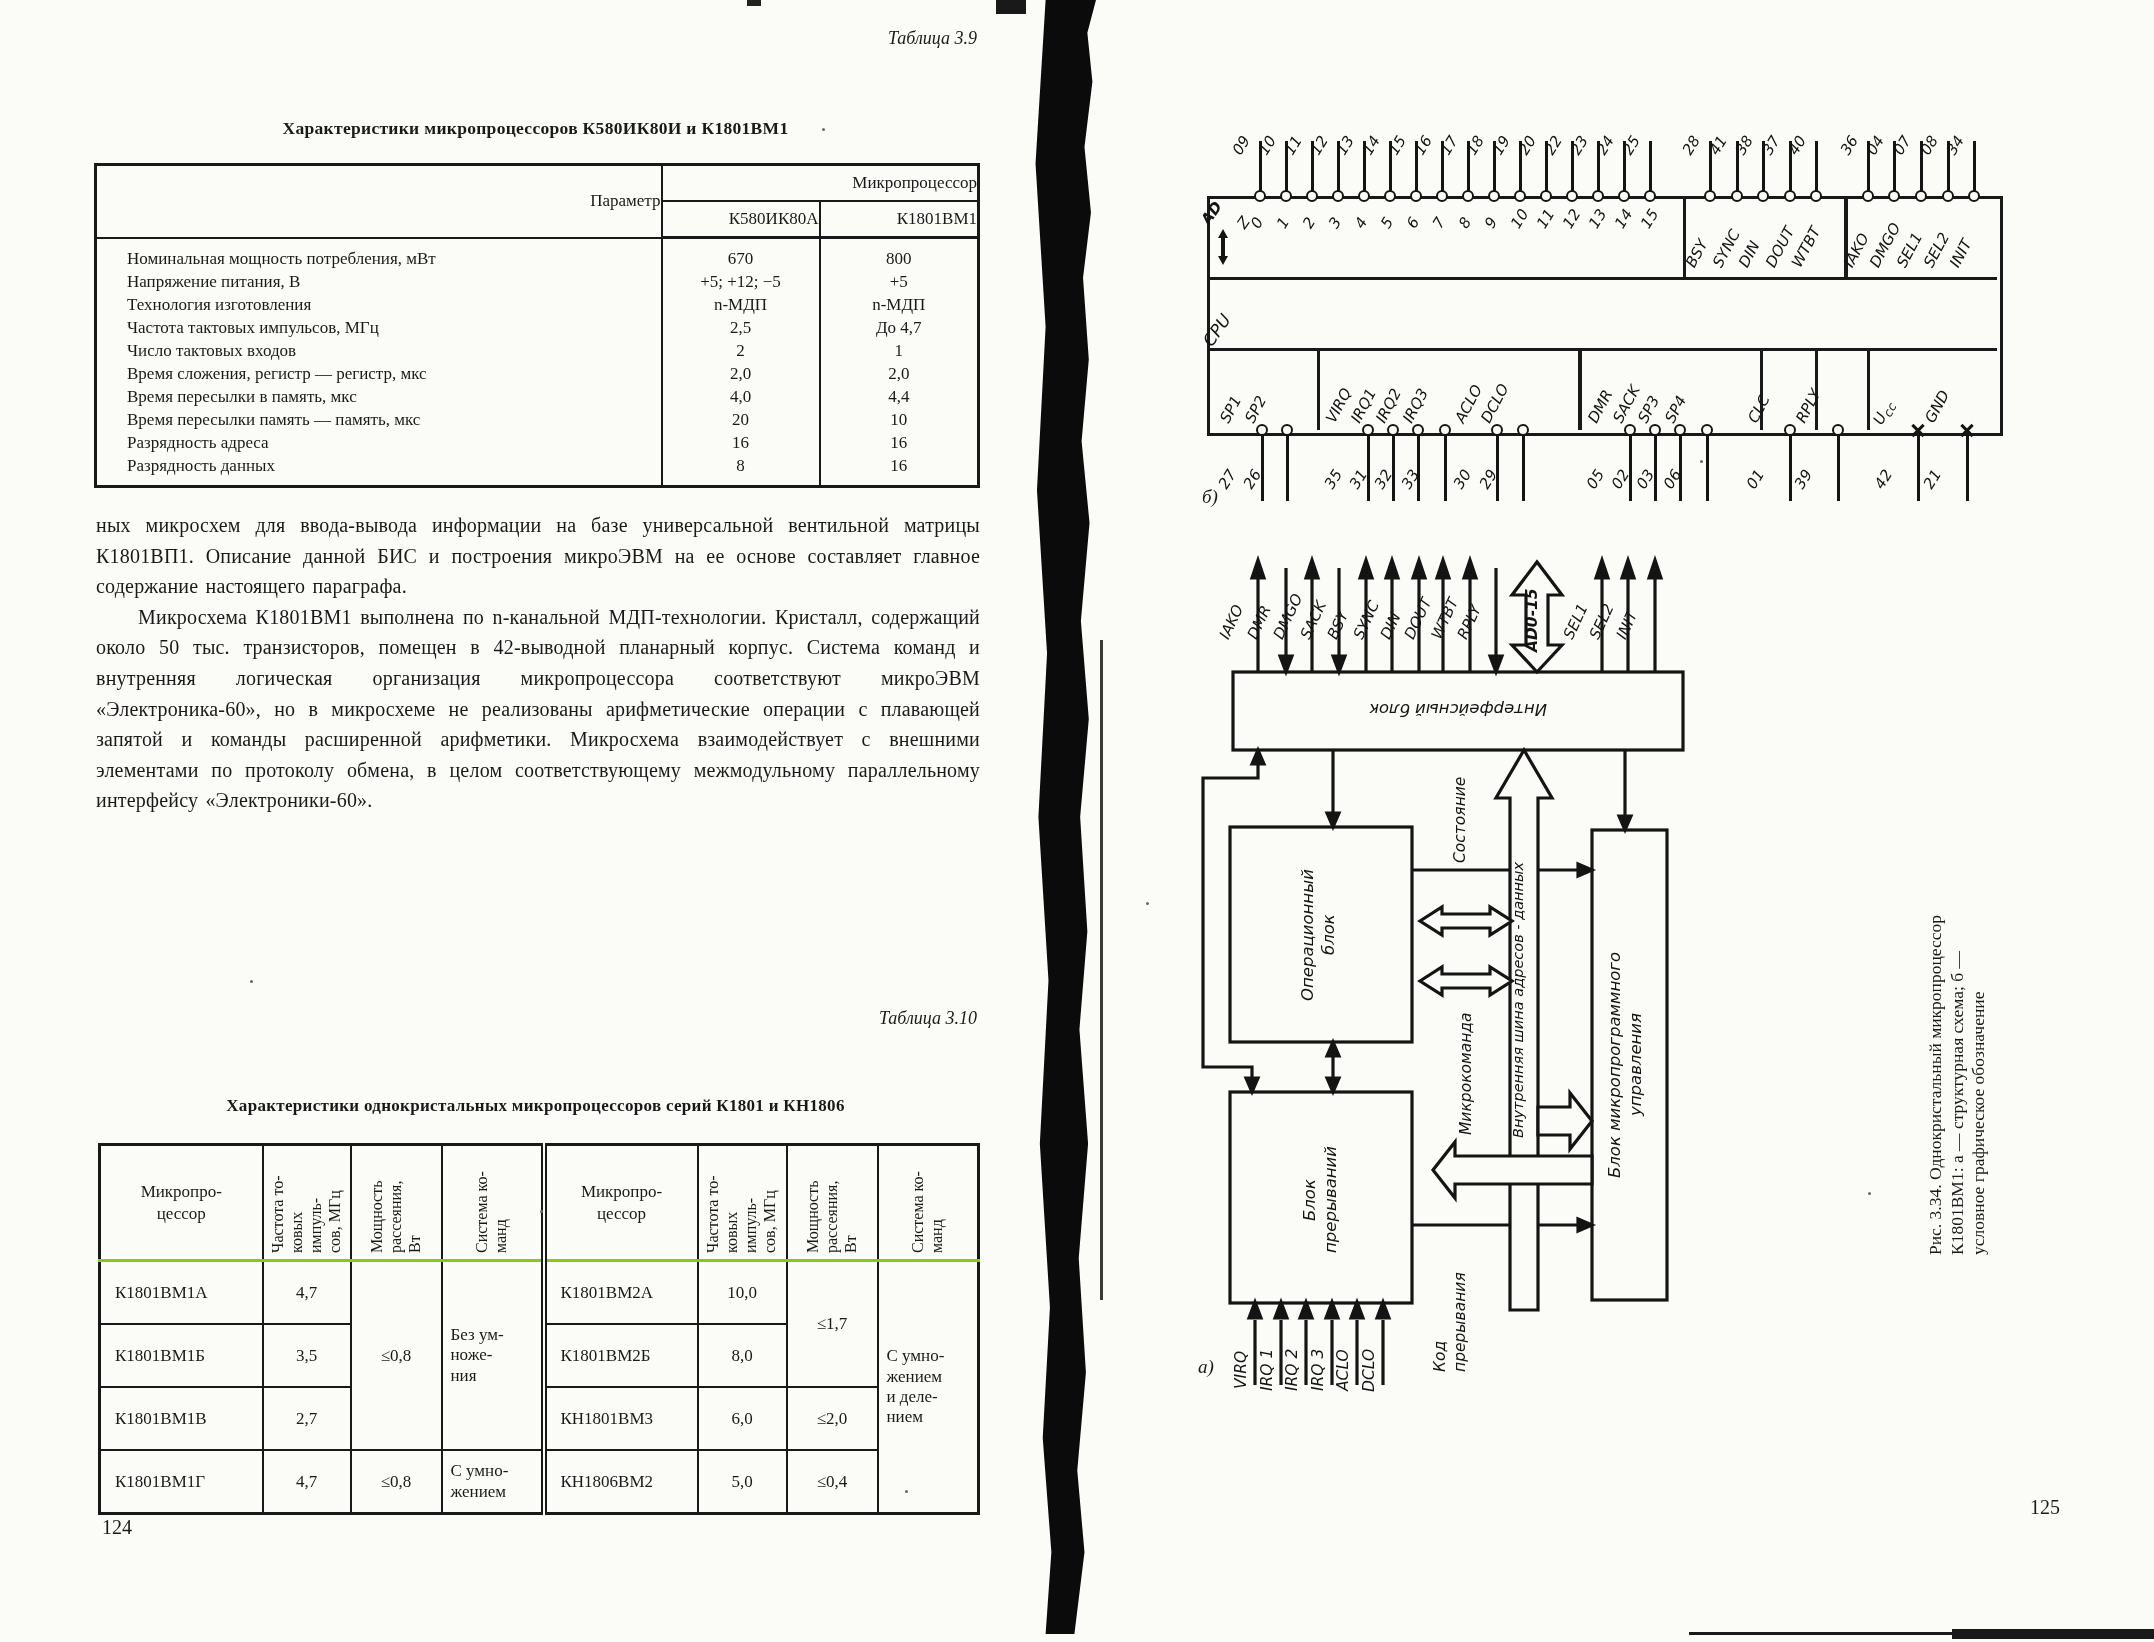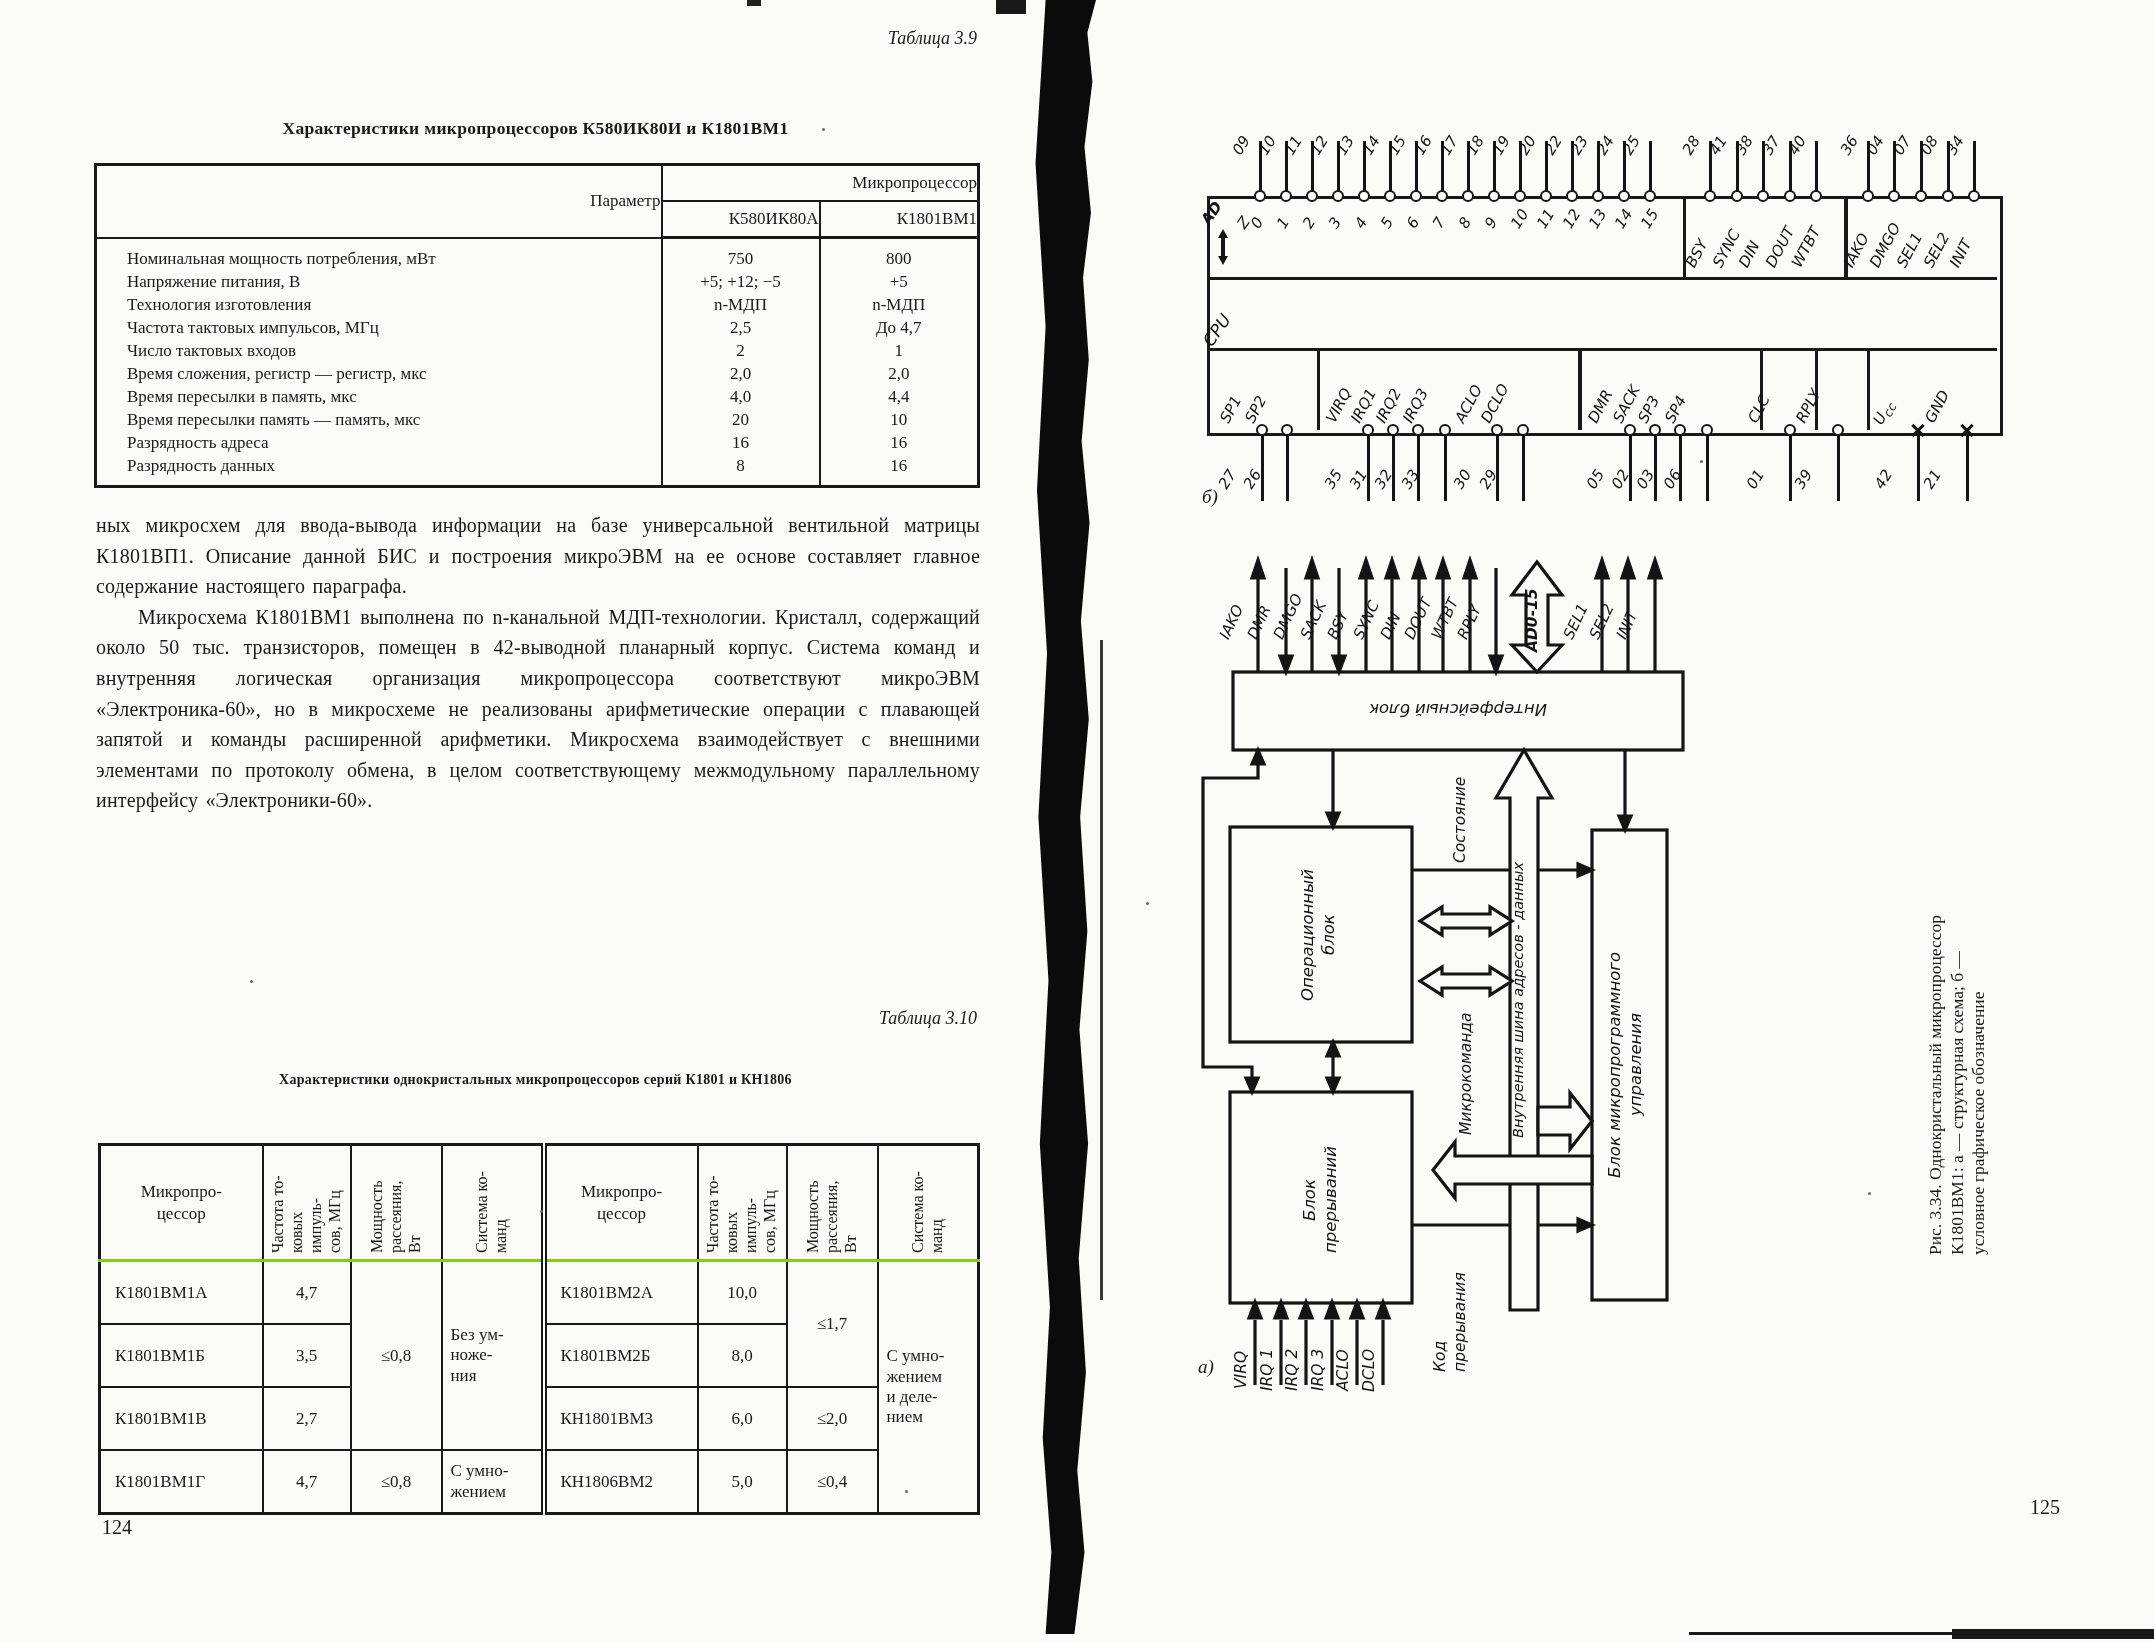--- a/index.html
+++ b/index.html
@@ -92,21 +92,21 @@
       <tr class="grp">
     <th rowspan="2">Параметр</th>
     <th colspan="2">Микропроцессор</th>
   </tr>
   <tr class="sub">
     <th>К580ИК80А</th>
     <th>К1801ВМ1</th>
   </tr>
   <tr class="first">
         <td class="p">Номинальная мощность потребления, мВт</td>
-        <td class="va">750</td>
+        <td class="va">670</td>
         <td class="vb">800</td>
       </tr>
   <tr>
         <td class="p">Напряжение питания, В</td>
         <td class="va">+5; +12; −5</td>
         <td class="vb">+5</td>
       </tr>
   <tr>
         <td class="p">Технология изготовления</td>
         <td class="va">n-МДП</td>
@@ -149,21 +149,21 @@
       </tr>
 </tbody>
   </table>
 
 <div class="abs bodytext" style="left:96px;top:510px;width:884px">
   <p>ных микросхем для ввода-вывода информации на базе универсальной вентильной матрицы К1801ВП1. Описание данной БИС и построения микроЭВМ на ее основе составляет главное содержание настоящего параграфа.</p>
   <p class="ind">Микросхема К1801ВМ1 выполнена по n-канальной МДП-технологии. Кристалл, содержащий около 50 тыс. транзисторов, помещен в 42-выводной планарный корпус. Система команд и внутренняя логическая организация микропроцессора соответствуют микроЭВМ «Электроника-60», но в микросхеме не реализованы арифметические операции с плавающей запятой и команды расширенной арифметики. Микросхема взаимодействует с внешними элементами по протоколу обмена, в целом соответствующему межмодульному параллельному интерфейсу «Электроники-60».</p>
 </div>
 
 <div class="abs cap" style="left:94px;top:1008px;width:883px;text-align:right">Таблица 3.10</div>
-<div class="abs ttl" style="left:94px;top:1072px;width:883px;font-size:14px">Характеристики однокристальных микропроцессоров серий К1801 и КН1806</div>
+<div class="abs ttl" style="left:94px;top:1096px;width:883px;font-size:17px">Характеристики однокристальных микропроцессоров серий К1801 и КН1806</div>
 
 <table class="t310 abs" style="left:98px;top:1143px">
   <colgroup>
     <col style="width:163px">
       <col style="width:88px">
       <col style="width:91px">
       <col style="width:102px">
     <col style="width:154px">
       <col style="width:89px">
       <col style="width:91px">

